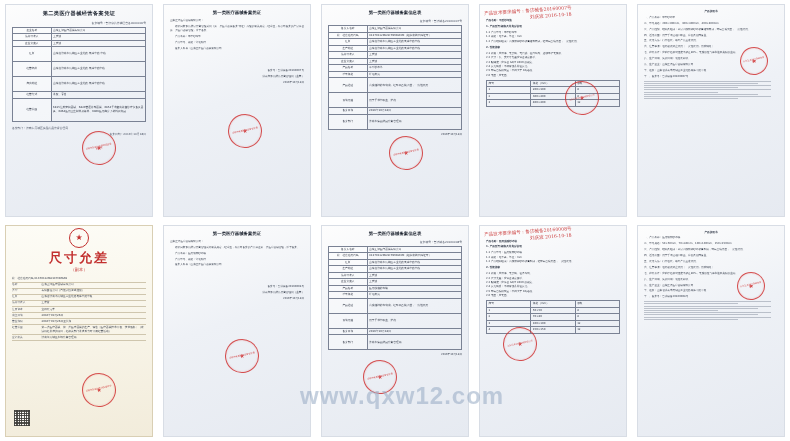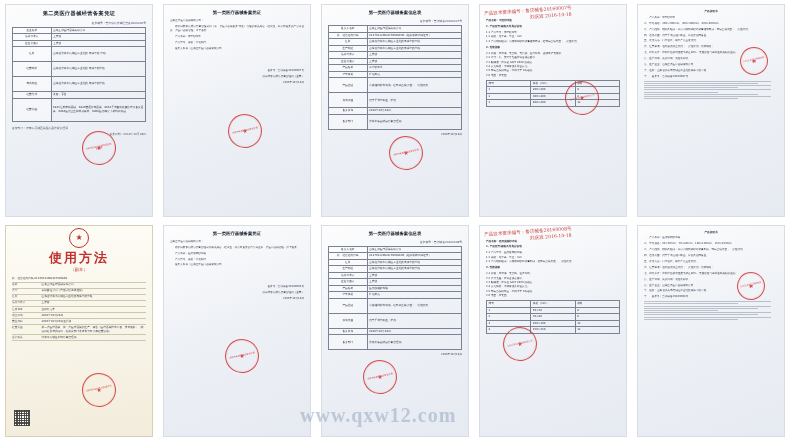--- a/index.html
+++ b/index.html
@@ -196,26 +196,26 @@
       repeating-linear-gradient(90deg,#222 0 1.2px,#fff 1.2px 2.4px),
       repeating-linear-gradient(0deg,#222 0 1.2px,#fff 1.2px 2.4px);
     background-blend-mode: multiply;
     opacity:.75;
   }
 
   
   #watermark {
     position: absolute;
     left: 300px;
-    top: 404px;
-    font-size: 20px;
+    top: 382px;
+    font-size: 24px;
     font-weight: bold;
     color: rgba(150,170,195,.55);
     letter-spacing: 1px;
-    font-family: Liberation Serif, serif;
+    font-family: Liberation Sans, sans-serif;
     pointer-events: none;
     white-space: nowrap;
   }
   .lines { margin-top:2px; }
   .line {
     height: .4px;
     background: rgba(90,100,120,.35);
     margin: 1.8px 0;
   }
   .line.s70 { width: 70%; }
@@ -452,21 +452,21 @@
       <div class="seal sm" style="left:70%;top:20%">
         <span class="star">★</span>
         <span class="txt">山东正泽医疗器械有限公司</span>
       </div>
     </div>
   </div>
 
   <div class="cell">
     <div class="doc licence">
       <div class="lic-emblem">★</div>
-      <div class="lic-title">使用方法</div>
+      <div class="lic-title">尺寸允差</div>
       <div class="lic-sub">（副本）</div>
       <div class="lic-rows">
         <div class="lic-row">
           <span class="lv">统一社会信用代码 91370112MA3C7NMG69</span>
         </div>
         <div class="lic-row">
             <span class="lk">名称</span>
             <span class="lv">山东正泽医疗器械有限公司</span>
           </div>
         <div class="lic-row">

